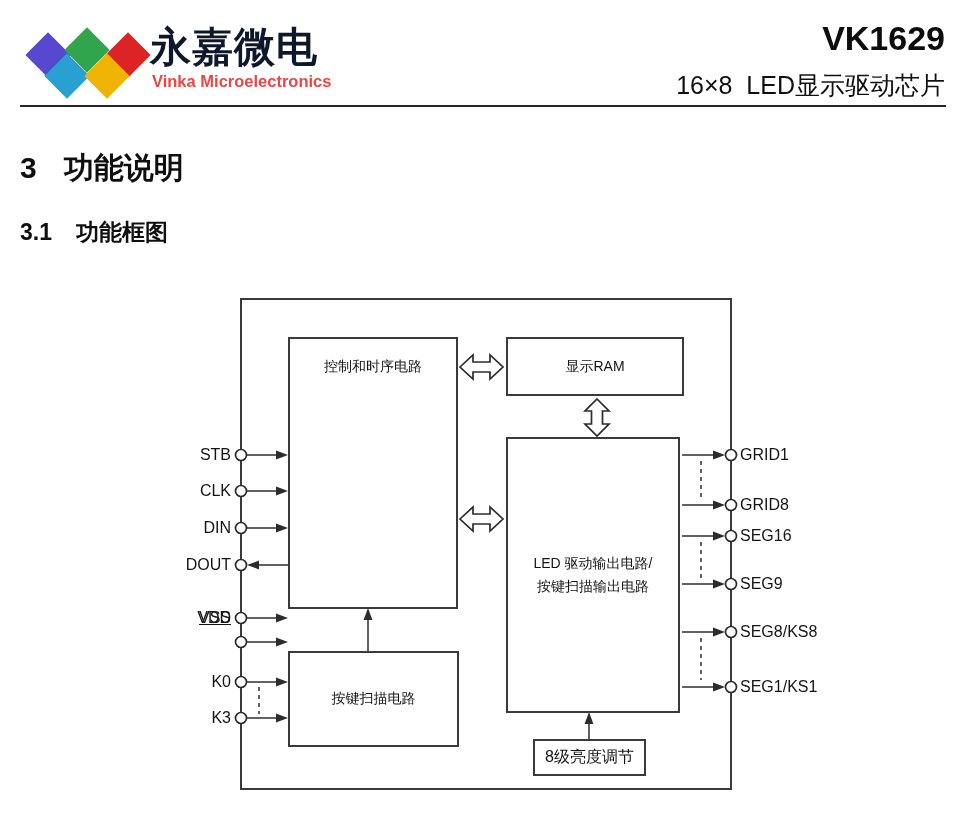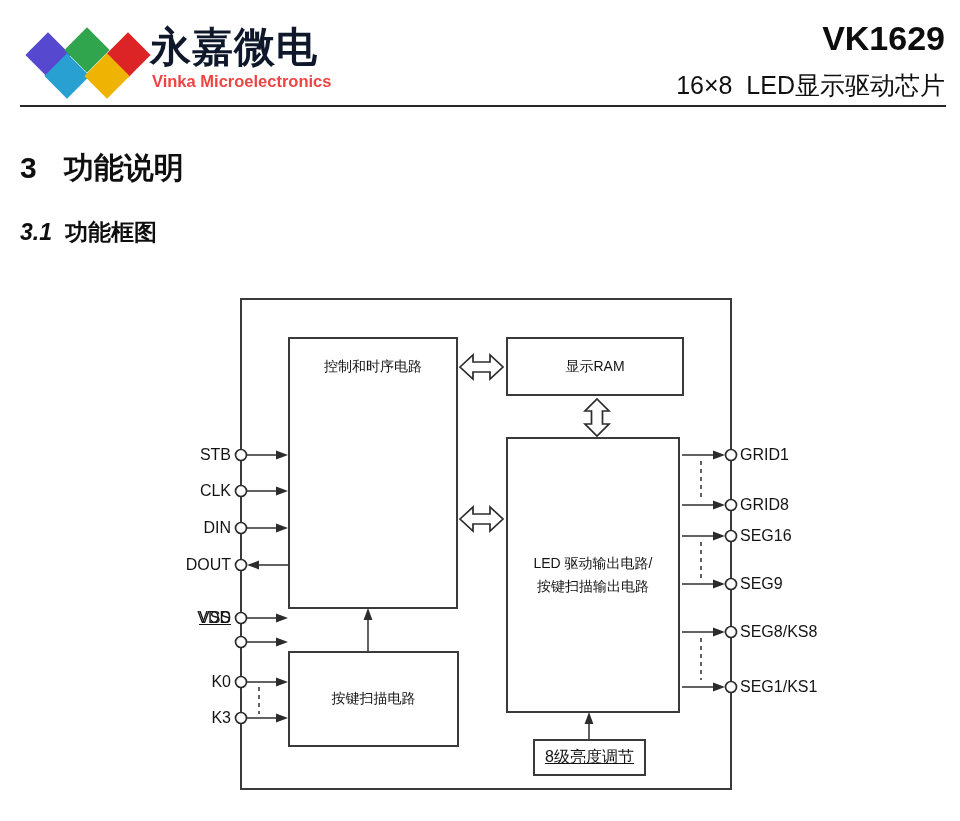--- a/index.html
+++ b/index.html
@@ -44,21 +44,21 @@
   }
   #header-rule {
     position: absolute; left: 20px; top: 105px; width: 926px;
     border-top: 2px solid #262626;
   }
 
   
   .h1-row { position: absolute; left: 20px; top: 148px; font-weight: bold; font-size: 30px; color: #0f0f0f; }
   .h1-row .sec-num { margin-right: 27px; }
   .h2-row { position: absolute; left: 20px; top: 217px; font-weight: bold; font-size: 23px; color: #0f0f0f; }
-  .h2-row .sec-num { margin-right: 13px; font-style: italic; }
+  .h2-row .sec-num { margin-right: 24px; }
 
   
   .block {
     position: absolute;
     border: 2px solid #3a3a3a;
     background: #ffffff;
     display: flex; align-items: center; justify-content: center;
     font-size: 14px; color: #141414; text-align: center;
     z-index: 2;
   }
@@ -66,21 +66,21 @@
     position: absolute;
     left: 240px; top: 298px; width: 492px; height: 492px;
     border: 2px solid #3a3a3a;
     background: transparent;
     z-index: 1;
   }
   #block-control { left: 288px; top: 337px; width: 170px; height: 272px; align-items: flex-start; padding-top: 19px; }
   #block-ram     { left: 506px; top: 337px; width: 178px; height: 59px; }
   #block-led     { left: 506px; top: 437px; width: 174px; height: 276px; flex-direction: column; line-height: 23px; }
   #block-keyscan { left: 288px; top: 651px; width: 171px; height: 96px; justify-content: center; }
-  #block-brightness { left: 533px; top: 739px; width: 113px; height: 37px; font-size: 16px; text-decoration: underline; }
+  #block-brightness { left: 533px; top: 739px; width: 113px; height: 37px; font-size: 16px; }
 
   
   #wire-svg { position: absolute; left: 0; top: 0; z-index: 3; }
 
   
   .pin-label {
     position: absolute;
     height: 22px; line-height: 22px;
     font-size: 16px; color: #141414;
     z-index: 4;

